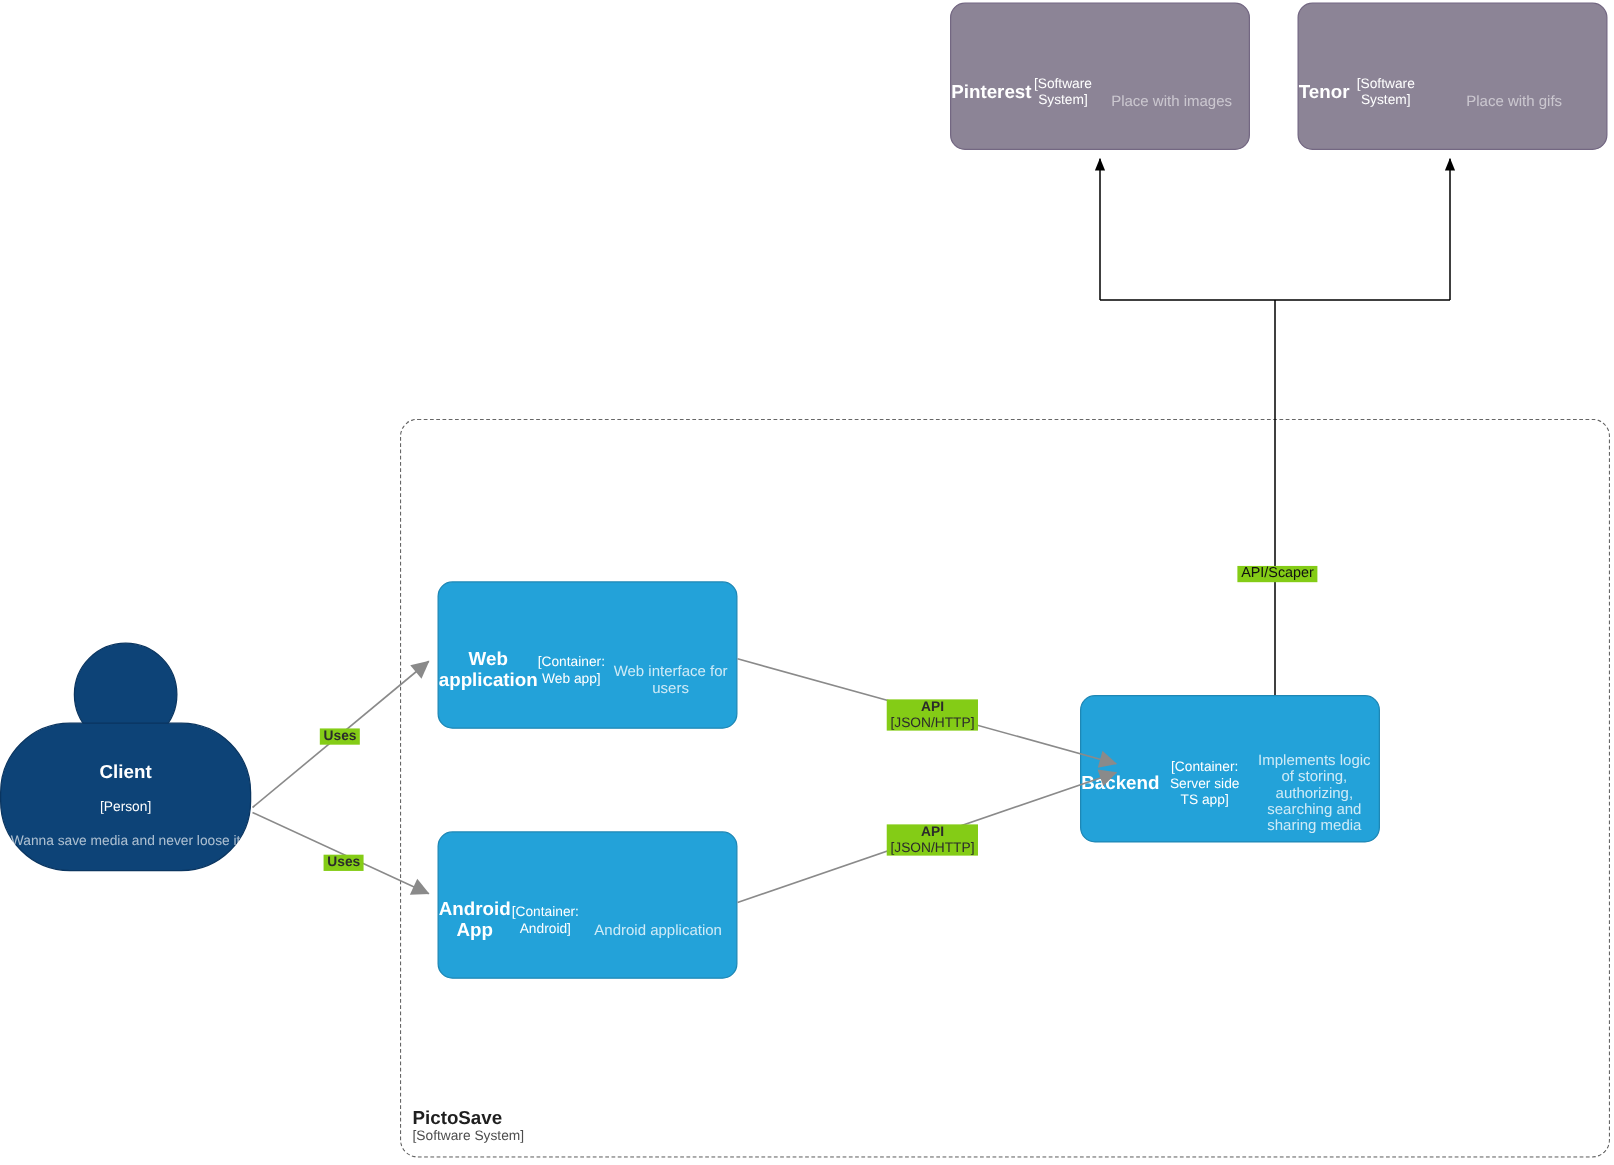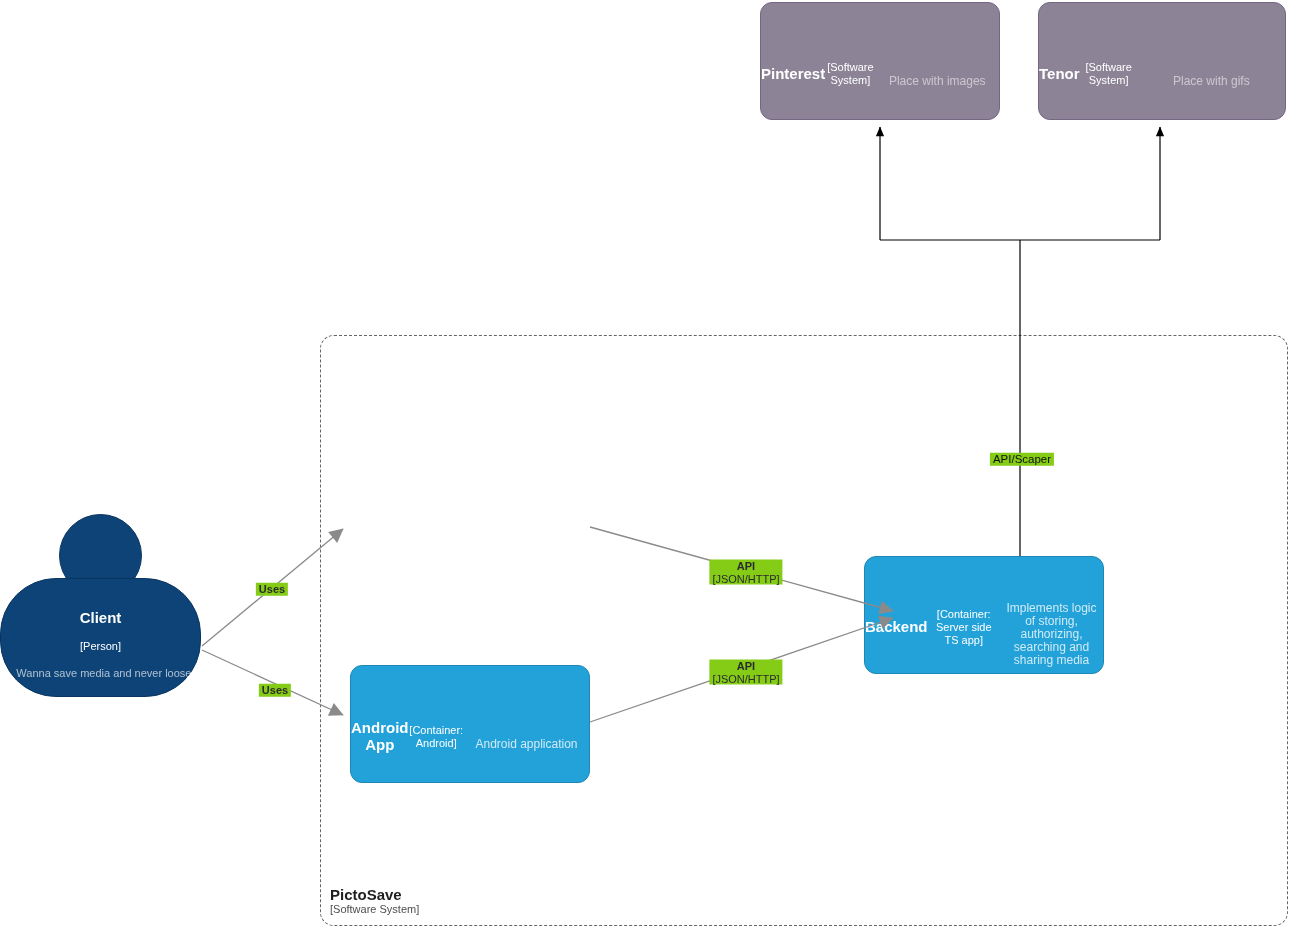--- a/index.html
+++ b/index.html
@@ -44,21 +44,21 @@
     background:var(--person-fill);border:1px solid var(--person-border);
     border-radius:56px;box-sizing:border-box;
     display:flex;flex-direction:column;align-items:center;text-align:center;
     color:#fff;padding-top:30px;z-index:3;}
   .person-head{position:absolute;left:59px;top:514px;width:83px;height:83px;
     background:var(--person-fill);border:1px solid var(--person-border);
     border-radius:50%;box-sizing:border-box;z-index:2;}
   .person-body .title{font-size:15px;font-weight:bold;line-height:17px;}
   .person-body .meta{font-size:11px;line-height:13px;margin-top:14px;}
   .person-body .desc{font-size:11px;line-height:13px;margin-top:14px;width:100%;
-    color:rgba(255,255,255,0.66);text-align:right;}
+    color:rgba(255,255,255,0.66);}
 
   
   #edges{position:absolute;left:0;top:0;width:1291px;height:932px;z-index:1;}
   .edge-gray{stroke:var(--edge-gray);stroke-width:1.3;fill:none;}
   .edge-black{stroke:var(--edge-black);stroke-width:1.2;fill:none;}
 
   
   .edge-label{position:absolute;transform:translate(-50%,-50%);
     background:#84cc16;padding:0 3px;text-align:center;z-index:4;
     font-size:11px;line-height:12.5px;color:#2b2b2b;white-space:nowrap;}
@@ -115,20 +115,25 @@
     <div class="desc">Place with gifs</div>
   </div>
 
   <div class="person-head"></div>
   <div class="person-body">
     <div class="title">Client</div>
     <div class="meta">[Person]</div>
     <div class="desc">Wanna save media and never loose it</div>
   </div>
 
+  <div id="node-webapp" class="node container-node">
+    <div class="title">Web application</div>
+    <div class="meta">[Container: Web app]</div>
+    <div class="desc">Web interface for users</div>
+  </div>
   <div id="node-android" class="node container-node">
     <div class="title">Android App</div>
     <div class="meta">[Container: Android]</div>
     <div class="desc">Android application</div>
   </div>
   <div id="node-backend" class="node container-node">
     <div class="title">Backend</div>
     <div class="meta">[Container: Server side TS app]</div>
     <div class="desc">Implements logic of storing, authorizing, searching and sharing media</div>
   </div>

